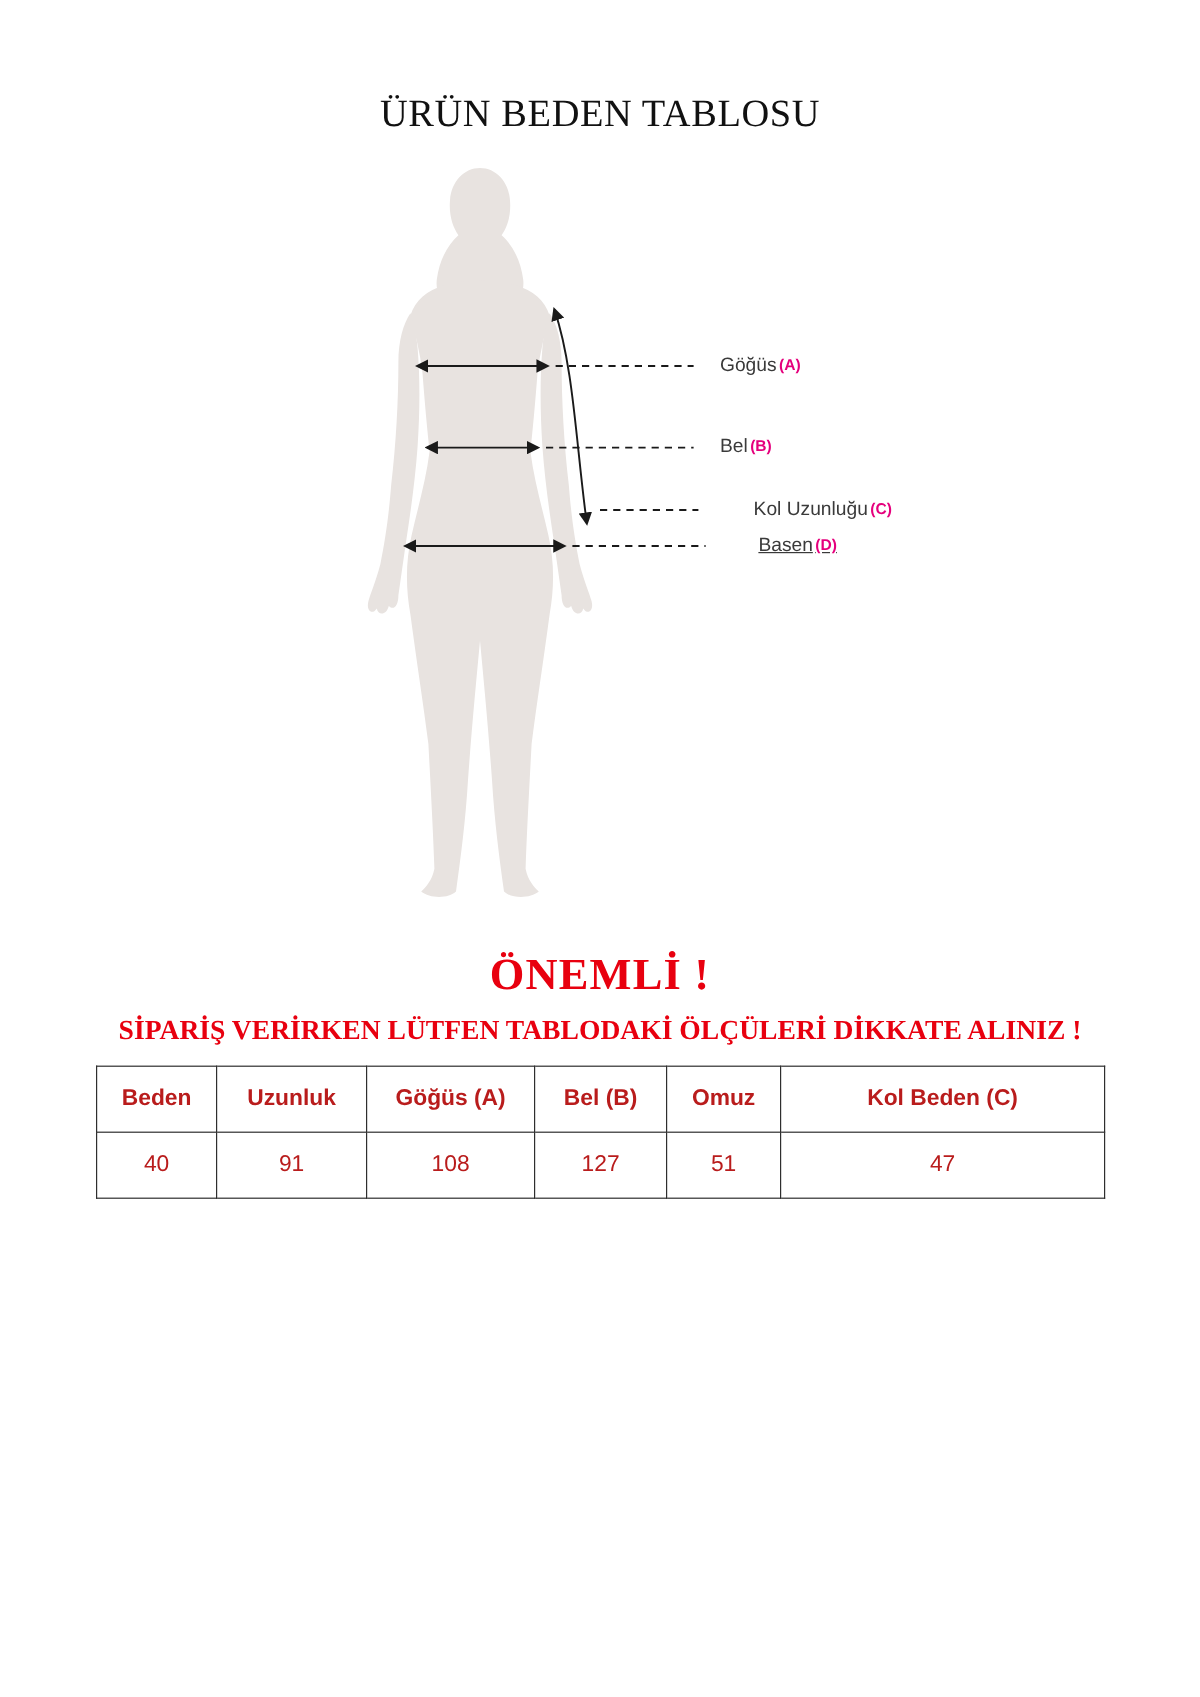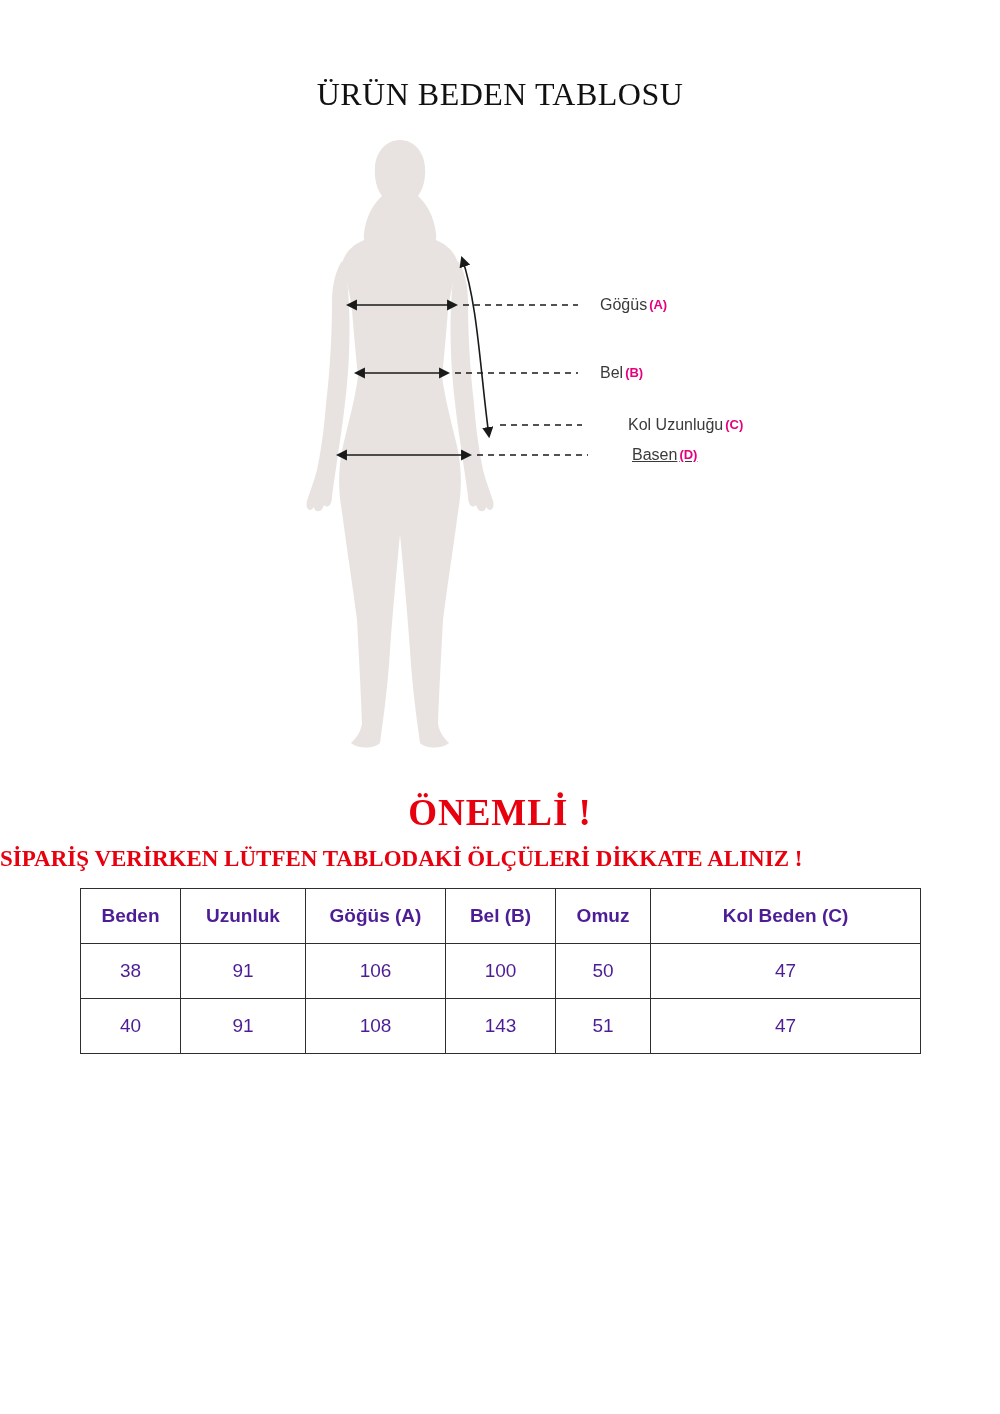--- a/index.html
+++ b/index.html
@@ -24,32 +24,32 @@
   .m-label .marker {
     font-size:13px; font-weight:bold; color:var(--marker_pink,#e5007d);
     margin-left:2px; position:relative; top:-1px;
   }
   .important-heading {
     position:absolute; top:791px; left:0; width:100%; text-align:center;
     font-family:"Liberation Serif", serif; font-weight:bold; font-size:37px;
     color:var(--warning_red,#e8000f); letter-spacing:1px;
   }
   .warning-line {
-    position:absolute; top:846px; left:0; width:100%; 
+    position:absolute; top:846px; left:0; width:100%; text-align:center;
     font-family:"Liberation Serif", serif; font-weight:bold; font-size:23px;
     color:var(--warning_red,#e8000f);
   }
   table.size-table {
     position:absolute; left:80px; top:888px; width:840px;
     border-collapse:collapse; table-layout:fixed;
   }
   table.size-table th, table.size-table td {
     border:1px solid var(--table_border,#2e2e2e);
     height:55px; text-align:center; vertical-align:middle;
-    font-size:19px; padding:0; color:#4c1d95;
+    font-size:19px; padding:0; color:#b91c1c;
   }
   table.size-table th { font-weight:bold; }
   table.size-table td { font-weight:normal; }
 </style>
 </head>
 <body>
 
 <div class="page">
 
   <h1 class="page-title">ÜRÜN BEDEN TABLOSU</h1>
@@ -115,31 +115,23 @@
         <th>Beden</th>
         <th>Uzunluk</th>
         <th>Göğüs (A)</th>
         <th>Bel (B)</th>
         <th>Omuz</th>
         <th>Kol Beden (C)</th>
       </tr>
     </thead>
     <tbody>
       <tr>
-        <td>38</td>
-        <td>91</td>
-        <td>106</td>
-        <td>100</td>
-        <td>50</td>
-        <td>47</td>
-      </tr>
-      <tr>
         <td>40</td>
         <td>91</td>
         <td>108</td>
-        <td>143</td>
+        <td>127</td>
         <td>51</td>
         <td>47</td>
       </tr>
     </tbody>
   </table>
 
 </div>
 
 </body></html>

